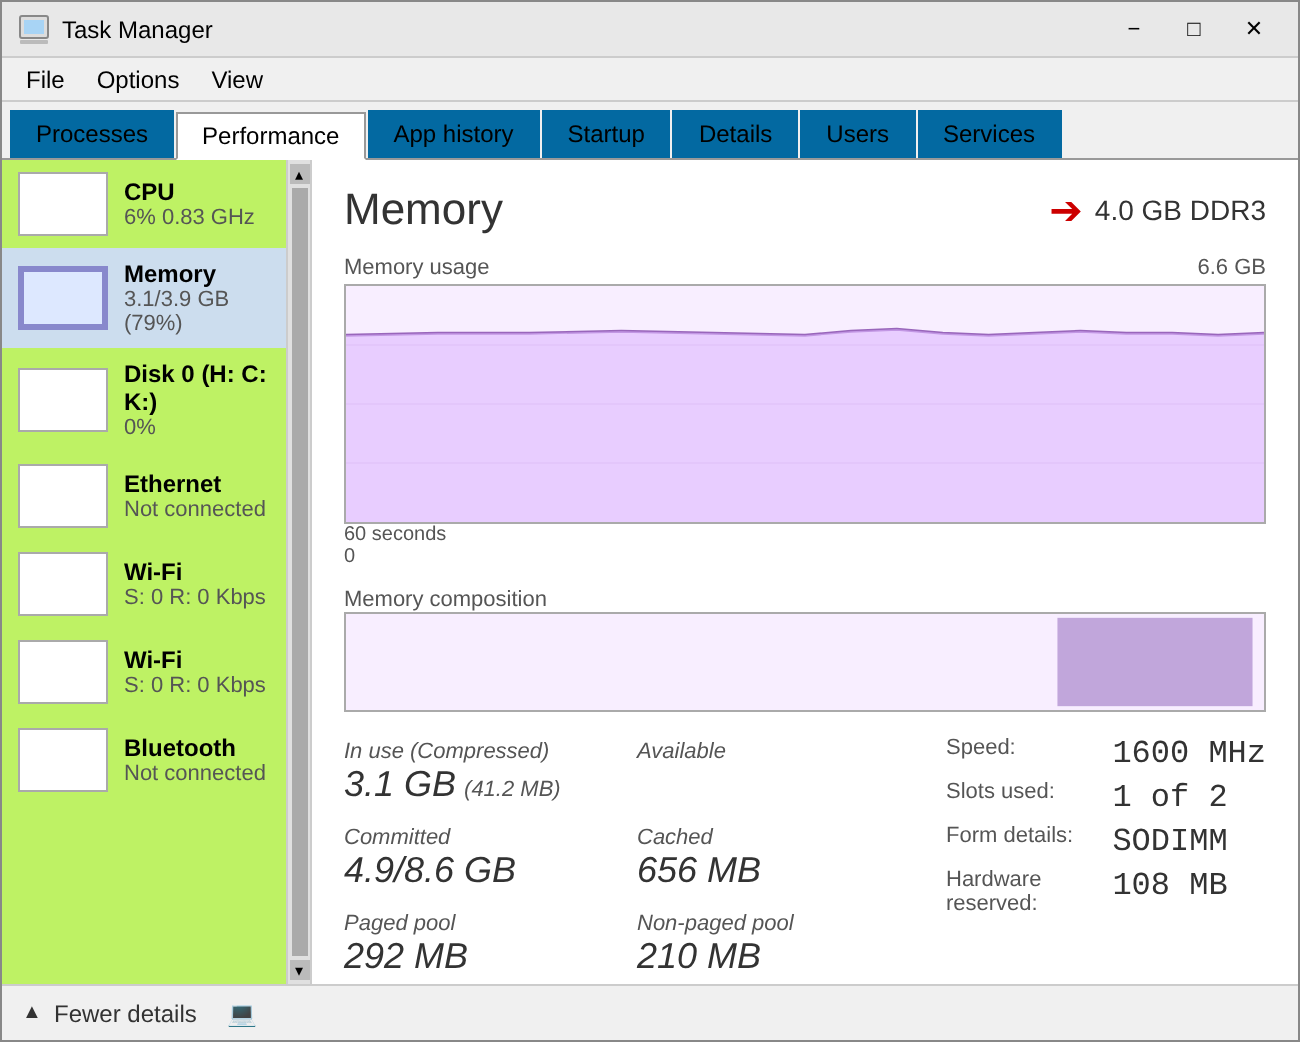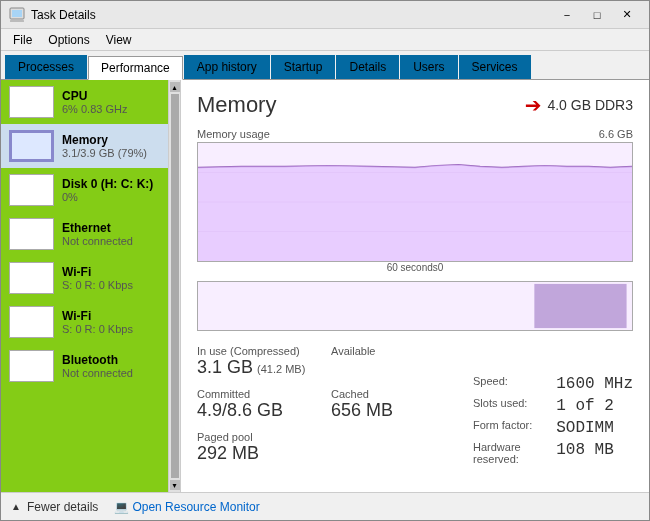--- a/index.html
+++ b/index.html
@@ -91,22 +91,22 @@
       position: relative;
       bottom: -1px;
       z-index: 1;
     }
     .content {
       display: flex;
       flex: 1;
       overflow: hidden;
     }
     .sidebar {
-      width: 180px;
-      background: #84cc16;
+      width: 155px;
+      background: #bef264;
       border-right: 1px solid #ccc;
       overflow-y: auto;
       flex-shrink: 0;
     }
     .sidebar-item {
       display: flex;
       align-items: center;
       padding: 6px 8px;
       cursor: pointer;
       border-bottom: none;
@@ -181,36 +181,38 @@
     .chart-container {
       width: 100%;
       height: 120px;
       border: 1px solid #aaa;
       background: #f8eeff;
       position: relative;
       overflow: hidden;
     }
     .chart-bottom-labels {
       display: flex;
-      justify-content: center;
+      justify-content: space-between;
       font-size: 10px;
       color: #555;
       margin-bottom: 8px;
+      flex-direction: column;
     }
     .chart-comp-container {
       width: 100%;
       height: 50px;
       border: 1px solid #aaa;
       background: #f8eeff;
       position: relative;
       overflow: hidden;
       margin-bottom: 10px;
     }
     .stat-block {
       padding: 4px 8px 4px 0;
+      font-style: italic;
     }
     .stat-label {
       font-size: 11px;
       color: #555;
     }
     .stat-value {
       font-size: 18px;
       font-weight: 300;
       color: #333;
     }
@@ -330,21 +332,21 @@
 <div class="window">
 
   <div class="title-bar">
     <div class="title-bar-left">
 
       <svg class="title-icon" viewBox="0 0 16 16">
         <rect x="1" y="1" width="14" height="11" rx="1" fill="#ddd" stroke="#888" stroke-width="1"></rect>
         <rect x="3" y="3" width="10" height="7" fill="#a8d4f5"></rect>
         <rect x="1" y="13" width="14" height="2" rx="0.5" fill="#bbb"></rect>
       </svg>
-      <span class="title-text">Task Details</span>
+      <span class="title-text">Task Manager</span>
     </div>
     <div class="title-buttons">
       <button class="title-btn">−</button>
       <button class="title-btn">□</button>
       <button class="title-btn close">✕</button>
     </div>
   </div>
 
   <div class="menu-bar">
     <span class="menu-item">File</span>
@@ -486,20 +488,23 @@
             <polygon points="0,25 40,24 80,24 120,23 160,24 200,25 220,23 240,22 260,24 280,25 300,24 320,23 340,24 360,24 380,25 400,24 400,120 0,120" fill="#ddb8ff" fill-opacity="0.6"></polygon>
           </svg>
         </div>
         <div class="chart-bottom-labels">
           <span>60 seconds</span>
           <span>0</span>
         </div>
       </div>
 
       <div class="chart-section">
+        <div>
+          <span class="chart-label">Memory composition</span>
+        </div>
         <div class="chart-comp-container">
           <svg width="100%" height="100%" viewBox="0 0 400 50" preserveAspectRatio="none">
 
             <rect x="310" y="2" width="85" height="46" fill="#aa88cc" opacity="0.7"></rect>
           </svg>
         </div>
       </div>
 
       <div style="display:flex; gap:10px;">
 
@@ -526,42 +531,45 @@
             <div class="stat-block">
               <div class="stat-label">Cached</div>
               <div class="stat-value">656 MB</div>
             </div>
 
             <div class="stat-block">
               <div class="stat-label">Paged pool</div>
               <div class="stat-value">292 MB</div>
             </div>
 
-          </div>
-        </div>
-
-        <div style="width:160px; padding-top:2px;margin-top:32px;">
+            <div class="stat-block">
+              <div class="stat-label">Non-paged pool</div>
+              <div class="stat-value">210 MB</div>
+            </div>
+          </div>
+        </div>
+
+        <div style="width:160px; padding-top:2px;">
           <div style="display:grid; grid-template-columns:auto auto; gap:2px 12px;">
             <span class="stat-label">Speed:</span>
             <span class="stat-value-small">1600 MHz</span>
             <span class="stat-label">Slots used:</span>
             <span class="stat-value-small">1 of 2</span>
-            <span class="stat-label">Form factor:</span>
+            <span class="stat-label">Form details:</span>
             <span class="stat-value-small">SODIMM</span>
             <span class="stat-label">Hardware reserved:</span>
             <span class="stat-value-small">108 MB</span>
           </div>
         </div>
       </div>
     </div>
   </div>
 
   <div class="bottom-bar">
     <div class="bottom-btn">
       <span class="chevron-icon">▲</span>
       <span>Fewer details</span>
     </div>
     <div class="bottom-btn">
       <span class="monitor-icon">💻</span>
-      <span style="color:#0066cc;">Open Resource Monitor</span>
     </div>
   </div>
 </div>
 
 </body></html>

